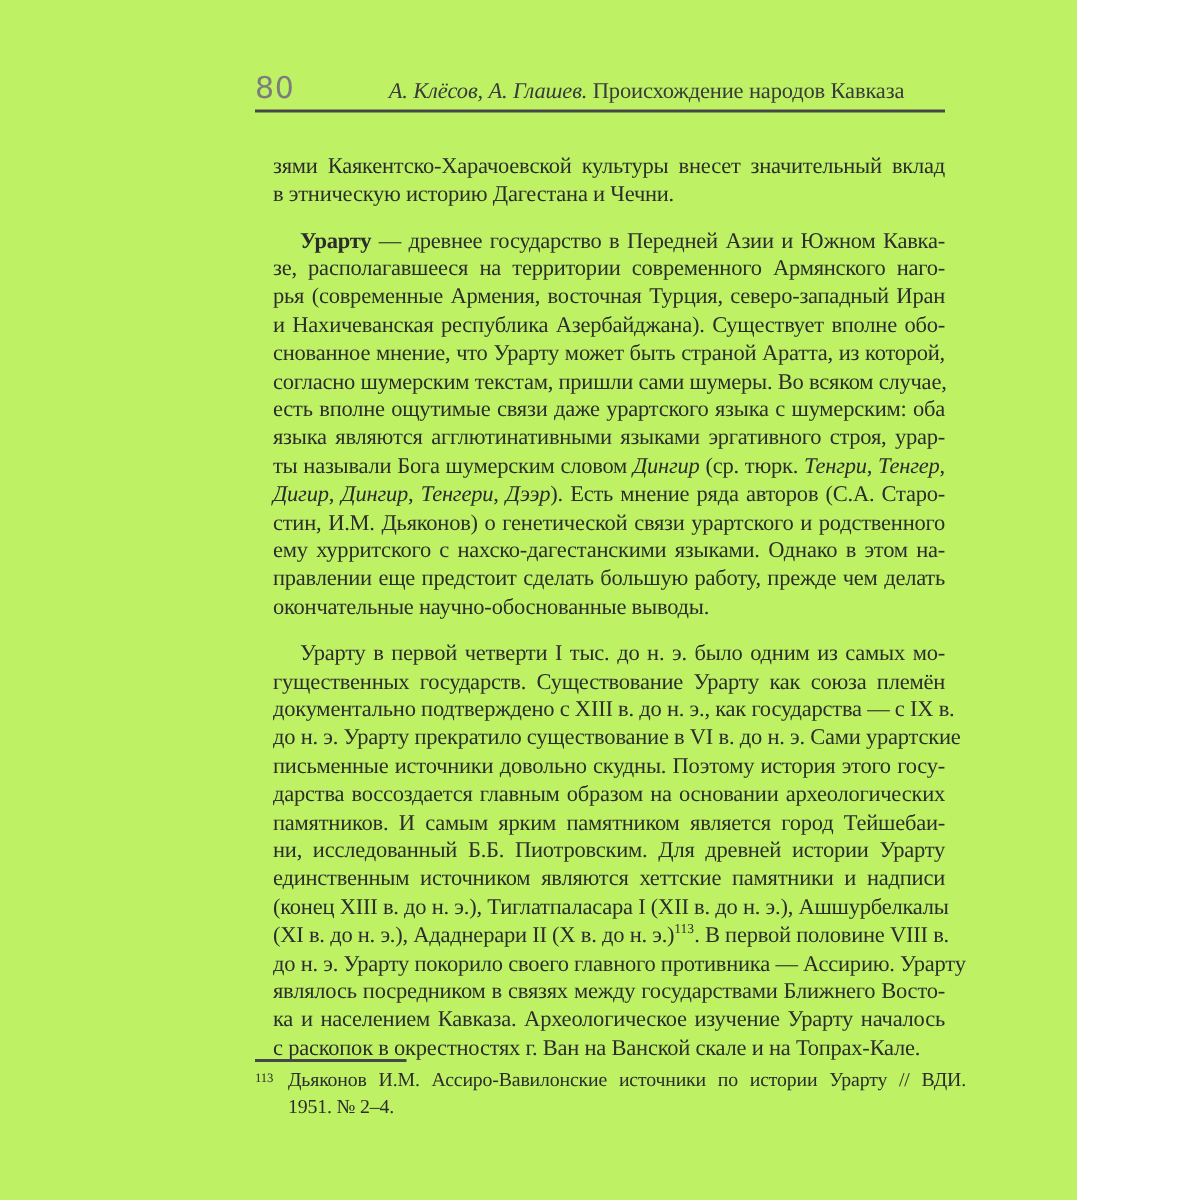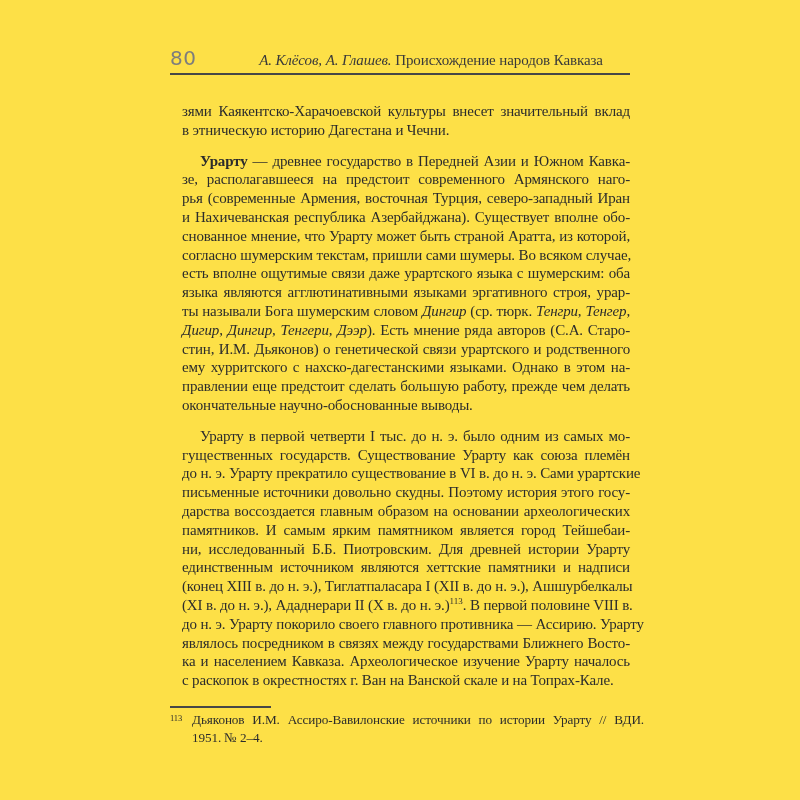--- a/index.html
+++ b/index.html
@@ -3,21 +3,21 @@
 <meta charset="utf-8">
 <title></title>
 <style>
   html,body{margin:0;padding:0;}
   body{
     width:800px;height:800px;background:#ffffff;
     font-family:"Liberation Serif","DejaVu Serif",serif;
     color:#2e2e2e;
     overflow:hidden;
   }
-  .page{position:relative;width:800px;height:800px;background:#fde047;}
+  .page{position:relative;width:718px;height:800px;background:#bef264;}
 
   
   .header-row{
     position:absolute;left:170px;top:46px;width:460px;
     display:flex;align-items:baseline;
   }
   .page-number{
     width:62px;flex:0 0 62px;
     font-family:"DejaVu Sans","Liberation Sans",sans-serif;
     font-size:20px;color:#7d7d7d;letter-spacing:0.5px;
@@ -78,37 +78,38 @@
 
   <div class="header-rule"></div>
 
   <div class="body-text">
       <div class="para">
         <div class="line"><span>зями Каякентско-Харачоевской культуры внесет значительный вклад</span></div>
         <div class="line last"><span>в этническую историю Дагестана и Чечни.</span></div>
       </div>
       <div class="para">
         <div class="line indent"><span class="b">Урарту</span><span> — древнее государство в Передней Азии и Южном Кавка-</span></div>
-        <div class="line"><span>зе, располагавшееся на предстоит современного Армянского наго-</span></div>
+        <div class="line"><span>зе, располагавшееся на территории современного Армянского наго-</span></div>
         <div class="line"><span>рья (современные Армения, восточная Турция, северо-западный Иран</span></div>
         <div class="line"><span>и Нахичеванская республика Азербайджана). Существует вполне обо-</span></div>
         <div class="line"><span>снованное мнение, что Урарту может быть страной Аратта, из которой,</span></div>
         <div class="line"><span>согласно шумерским текстам, пришли сами шумеры. Во всяком случае,</span></div>
         <div class="line"><span>есть вполне ощутимые связи даже урартского языка с шумерским: оба</span></div>
         <div class="line"><span>языка являются агглютинативными языками эргативного строя, урар-</span></div>
         <div class="line"><span>ты называли Бога шумерским словом </span><span class="i">Дингир</span><span> (ср. тюрк. </span><span class="i">Тенгри</span><span>, </span><span class="i">Тенгер</span><span>,</span></div>
         <div class="line"><span class="i">Дигир</span><span>, </span><span class="i">Дингир</span><span>, </span><span class="i">Тенгери</span><span>, </span><span class="i">Дээр</span><span>). Есть мнение ряда авторов (С.А. Старо-</span></div>
         <div class="line"><span>стин, И.М. Дьяконов) о генетической связи урартского и родственного</span></div>
         <div class="line"><span>ему хурритского с нахско-дагестанскими языками. Однако в этом на-</span></div>
         <div class="line"><span>правлении еще предстоит сделать большую работу, прежде чем делать</span></div>
         <div class="line last"><span>окончательные научно-обоснованные выводы.</span></div>
       </div>
       <div class="para">
         <div class="line indent"><span>Урарту в первой четверти I тыс. до н. э. было одним из самых мо-</span></div>
         <div class="line"><span>гущественных государств. Существование Урарту как союза племён</span></div>
+        <div class="line"><span>документально подтверждено с XIII в. до н. э., как государства — с IX в.</span></div>
         <div class="line"><span>до н. э. Урарту прекратило существование в VI в. до н. э. Сами урартские</span></div>
         <div class="line"><span>письменные источники довольно скудны. Поэтому история этого госу-</span></div>
         <div class="line"><span>дарства воссоздается главным образом на основании археологических</span></div>
         <div class="line"><span>памятников. И самым ярким памятником является город Тейшебаи-</span></div>
         <div class="line"><span>ни, исследованный Б.Б. Пиотровским. Для древней истории Урарту</span></div>
         <div class="line"><span>единственным источником являются хеттские памятники и надписи</span></div>
         <div class="line"><span>(конец XIII в. до н. э.), Тиглатпаласара I (XII в. до н. э.), Ашшурбелкалы</span></div>
         <div class="line"><span>(XI в. до н. э.), Ададнерари II (X в. до н. э.)</span><span class="sup">113</span><span>. В первой половине VIII в.</span></div>
         <div class="line"><span>до н. э. Урарту покорило своего главного противника — Ассирию. Урарту</span></div>
         <div class="line"><span>являлось посредником в связях между государствами Ближнего Восто-</span></div>

